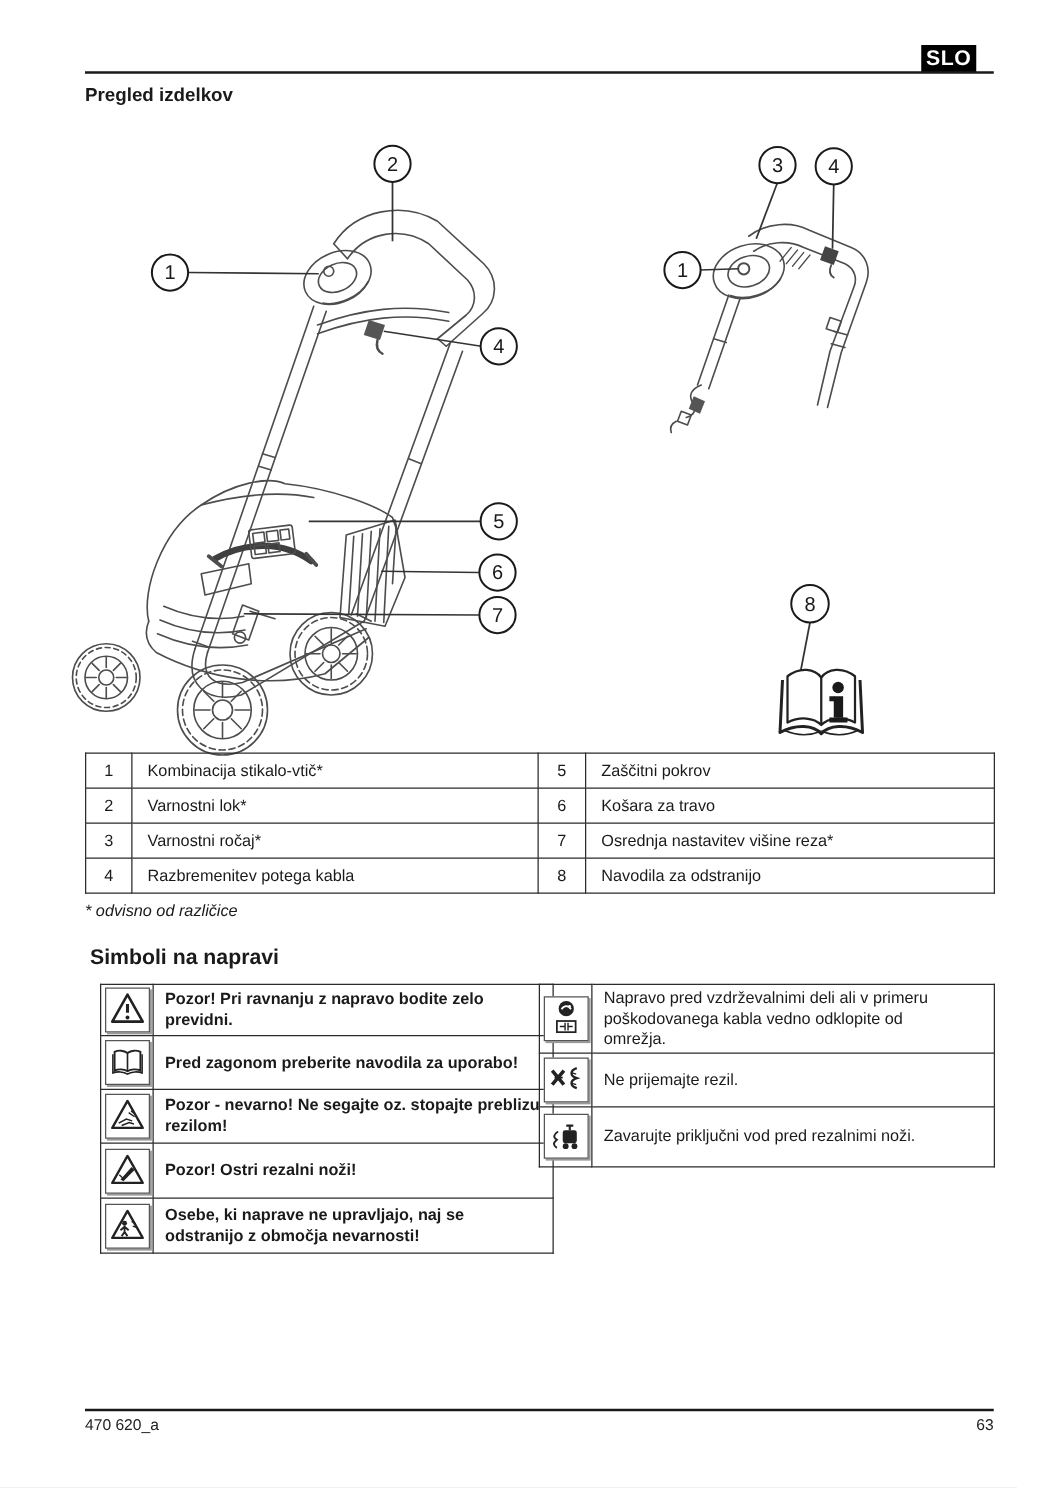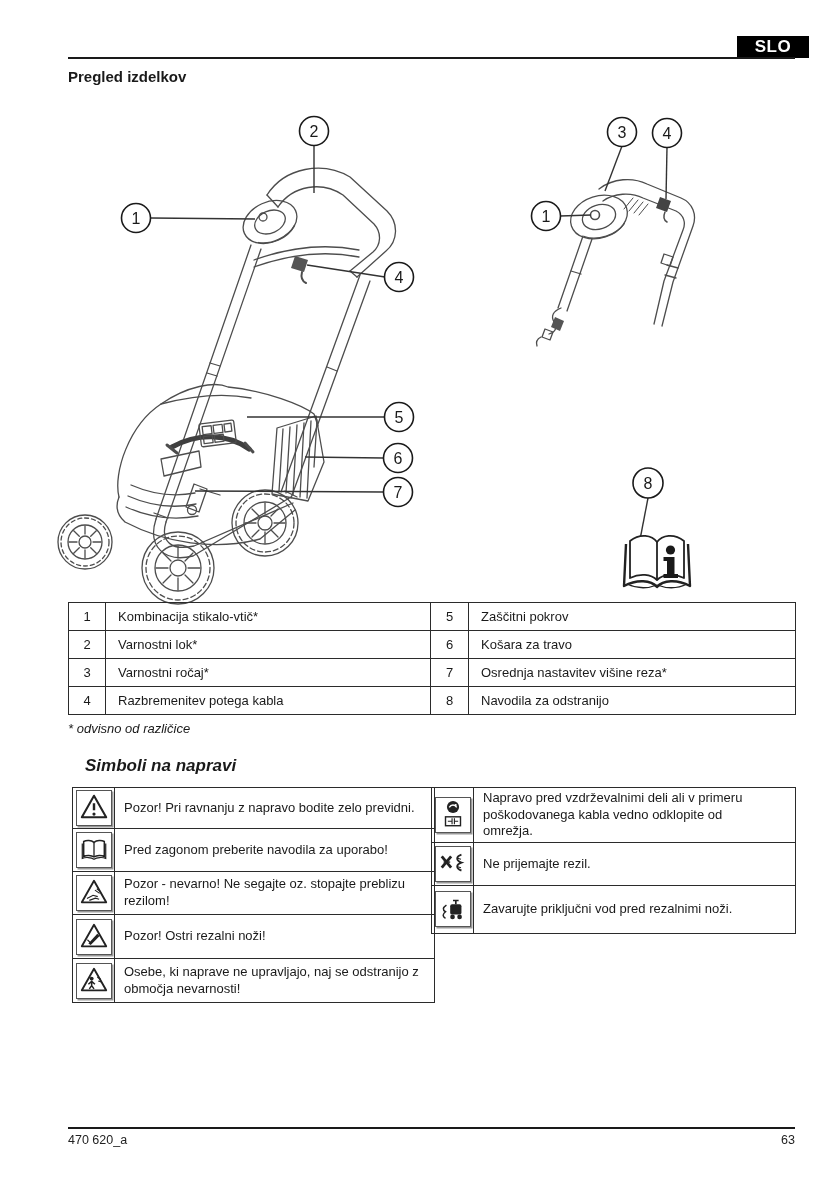--- a/index.html
+++ b/index.html
@@ -1,33 +1,33 @@
 <!DOCTYPE html>
 <html><head>
 <meta charset="utf-8">
 <style>
   html,body{margin:0;padding:0;background:#e8e8e8;}
   .page{position:relative;width:839px;height:1190px;background:#ffffff;margin:0 auto;
         font-family:"Liberation Sans",sans-serif;color:#1a1a1a;overflow:hidden;}
   .abs{position:absolute;}
   
-  .slo-badge{left:737px;top:36px;width:72px;height:22px;background:#000;color:#fff;
+  .slo-badge{left:737px;top:36px;width:44px;height:22px;background:#000;color:#fff;
              font-weight:bold;font-size:17px;line-height:22px;text-align:center;letter-spacing:.5px;}
   .top-rule{left:68px;top:57px;width:727px;height:2px;background:#1a1a1a;}
   .h-products{left:68px;top:68px;font-size:15px;font-weight:bold;}
-  .h-symbols{left:85px;top:756px;font-size:17px;font-weight:bold;font-style:italic;}
+  .h-symbols{left:72px;top:756px;font-size:17px;font-weight:bold;}
   .footnote{left:68px;top:721px;font-size:13px;font-style:italic;}
   
   table{border-collapse:collapse;table-layout:fixed;}
   .parts{left:68px;top:602px;width:727px;}
   .parts td{border:1.6px solid #2b2b2b;font-size:13px;height:27px;vertical-align:middle;padding:0 4px 0 12px;}
   .parts td.num{text-align:center;padding:0;}
   .symwrap{left:68px;top:787px;width:727px;}
   .symtab{position:absolute;top:0;}
-  .symtab.left{left:4px;width:362px;}
+  .symtab.left{left:12px;width:362px;font-weight:bold;}
   .symtab.right{left:363px;width:364px;border-radius:16px;}
   .symtab td{border:1.6px solid #2b2b2b;font-size:13px;line-height:1.28;vertical-align:middle;padding:2px 10px 2px 9px;}
   .symtab td.ico{padding:2px;text-align:center;vertical-align:middle;}
   .symtab.right td.txt{padding-right:26px;}
   .plate{display:inline-block;width:34px;height:34px;border:1px solid #555;background:#fff;
          box-shadow:1.5px 1.5px 0 #999;vertical-align:middle;}
   .plate svg{display:block;margin:1px auto;}
   
   .footer-rule{left:68px;top:1127px;width:727px;height:1.5px;background:#1a1a1a;}
   .footer-left{left:68px;top:1133px;font-size:12.5px;color:#222;}

